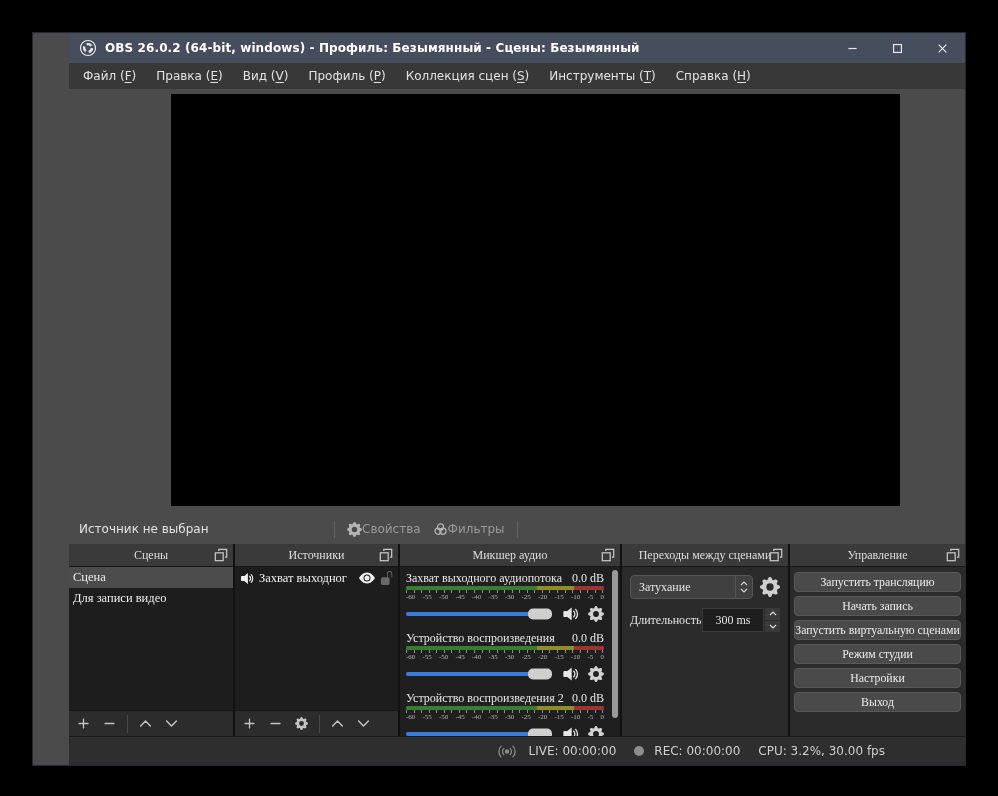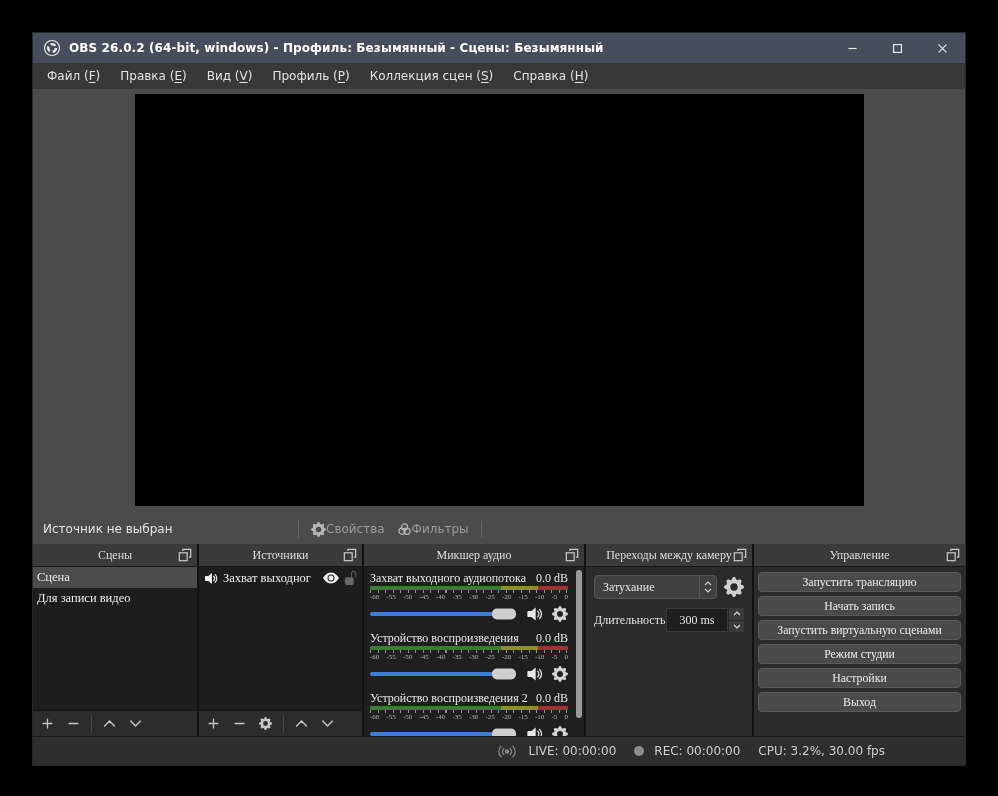--- a/index.html
+++ b/index.html
@@ -1,19 +1,19 @@
 <!DOCTYPE html>
 <html><head>
 <meta charset="utf-8">
 <style>
   * { margin:0; padding:0; box-sizing:border-box; }
   html,body { width:998px; height:796px; background:#000; overflow:hidden;
     font-family:"DejaVu Sans","Liberation Sans",sans-serif; }
   .window { position:absolute; left:32px; top:32px; width:934px; height:734px;
-    display:flex; flex-direction:column; background:#4b4b4b; border:1px solid #26282e; }
+    display:flex; flex-direction:column; background:#4b4b4b; border:1px solid #26282e;padding-left:36px; }
 
   
   .titlebar { height:30px; background:#464d5c; display:flex; align-items:center;
     padding-left:10px; color:#fff; flex:0 0 auto; }
   .obs-logo { width:18px; height:18px; color:#e8e8e8; margin-right:8px; flex:0 0 auto; }
   .title-text { font-size:12px; font-weight:600; letter-spacing:.1px; }
   .win-btns { margin-left:auto; display:flex; height:100%; }
   .win-btn { width:45px; height:100%; display:flex; align-items:center; justify-content:center; color:#e8e8e8; cursor:default; }
   .win-btn svg { width:11px; height:11px; }
 
@@ -148,20 +148,21 @@
       </div>
     </div>
   </div>
 
   <div class="menubar">
       <div class="menu-item">Файл (<u>F</u>)</div>
       <div class="menu-item">Правка (<u>E</u>)</div>
       <div class="menu-item">Вид (<u>V</u>)</div>
       <div class="menu-item">Профиль (<u>P</u>)</div>
       <div class="menu-item">Коллекция сцен (<u>S</u>)</div>
+      <div class="menu-item">Инструменты (<u>T</u>)</div>
       <div class="menu-item">Справка (<u>H</u>)</div>
     </div>
 
   <div class="main">
     <div class="canvas"></div>
   </div>
 
   <div class="srcbar">
     <span class="srcbar-msg">Источник не выбран</span>
     <div class="srcbar-center">
@@ -376,21 +377,21 @@
                 <path d="M9.405 1.05c-.413-1.4-2.397-1.4-2.81 0l-.1.34a1.464 1.464 0 0 1-2.105.872l-.31-.17c-1.283-.698-2.686.705-1.987 1.987l.169.311c.446.82.023 1.841-.872 2.105l-.34.1c-1.4.413-1.4 2.397 0 2.81l.34.1a1.464 1.464 0 0 1 .872 2.105l-.17.31c-.698 1.283.705 2.686 1.987 1.987l.311-.169a1.464 1.464 0 0 1 2.105.872l.1.34c.413 1.4 2.397 1.4 2.81 0l.1-.34a1.464 1.464 0 0 1 2.105-.872l.31.17c1.283.698 2.686-.705 1.987-1.987l-.169-.311a1.464 1.464 0 0 1 .872-2.105l.34-.1c1.4-.413 1.4-2.397 0-2.81l-.34-.1a1.464 1.464 0 0 1-.872-2.105l.17-.31c.698-1.283-.705-2.686-1.987-1.987l-.311.169a1.464 1.464 0 0 1-2.105-.872l-.1-.34zM8 10.93a2.929 2.929 0 1 1 0-5.86 2.929 2.929 0 0 1 0 5.86z"></path>
               </svg>
             </div>
           </div>
           <div class="mix-scrollthumb"></div>
         </div>
     </div>
 
     <div class="panel p-transitions">
       <div class="panel-header">
-        <span>Переходы между камеру</span>
+        <span>Переходы между сценами</span>
         <svg class="popout" viewBox="0 0 16 16" fill="none" stroke="currentColor" stroke-width="1.4">
             <rect x="1.5" y="5.5" width="9" height="9"></rect>
             <path d="M5.5 3.5v-2h9v9h-2"></path>
           </svg>
       </div>
       <div class="trans-body">
         <div class="trans-row1">
           <div class="combo">
             <span class="val">Затухание</span>
             <span class="spin">

